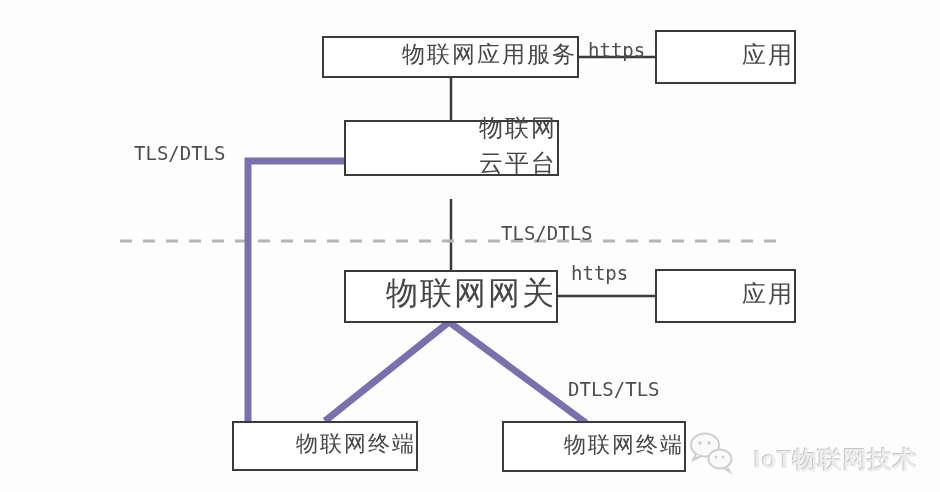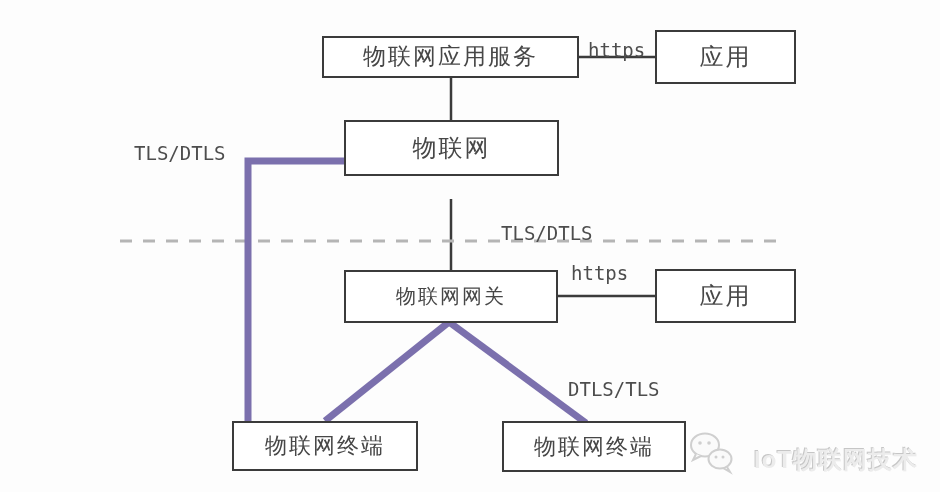--- a/index.html
+++ b/index.html
@@ -17,33 +17,33 @@
   .lines-svg {
     position: absolute; left: 0; top: 0;
     width: 940px; height: 492px;
   }
   .node {
     position: absolute;
     background: #ffffff;
     border: 2px solid #3b3b3b;
     display: flex;
     flex-direction: column;
-    align-items: center;
+    align-items: flex-end;
     justify-content: center;
     color: #474747;
-    font-family: Liberation Sans, sans-serif;
+    font-family: Liberation Mono, monospace;
     letter-spacing: 2px;
     box-sizing: border-box;
     text-align: center;
   }
   .node .ln { line-height: 1.45; }
   #box-app-service { left: 322px; top: 36px;  width: 257px; height: 42px; font-size: 23px; }
   #box-app-top     { left: 655px; top: 30px;  width: 141px; height: 54px; font-size: 24px; }
   #box-cloud       { left: 344px; top: 120px; width: 215px; height: 56px; font-size: 24px; }
-  #box-gateway     { left: 344px; top: 270px; width: 214px; height: 53px; font-size: 20px; }
+  #box-gateway     { left: 344px; top: 270px; width: 214px; height: 53px; font-size: 32px; }
   #box-app-mid     { left: 655px; top: 269px; width: 141px; height: 54px; font-size: 24px; }
   #box-term-left   { left: 232px; top: 421px; width: 186px; height: 50px; font-size: 22px; }
   #box-term-right  { left: 502px; top: 421px; width: 184px; height: 51px; font-size: 22px; }
 
   .edge-label {
     position: absolute;
     font-family: "DejaVu Sans Mono", monospace;
     font-size: 19px;
     color: #4d4d4d;
     white-space: nowrap;
@@ -94,20 +94,21 @@
   <div class="node" id="box-app-service">
     <span class="ln">物联网应用服务</span>
   </div>
 
   <div class="node" id="box-app-top">
     <span class="ln">应用</span>
   </div>
 
   <div class="node" id="box-cloud">
     <span class="ln">物联网</span>
+    <span class="ln">云平台</span>
   </div>
 
   <div class="node" id="box-gateway">
     <span class="ln">物联网网关</span>
   </div>
 
   <div class="node" id="box-app-mid">
     <span class="ln">应用</span>
   </div>
 

